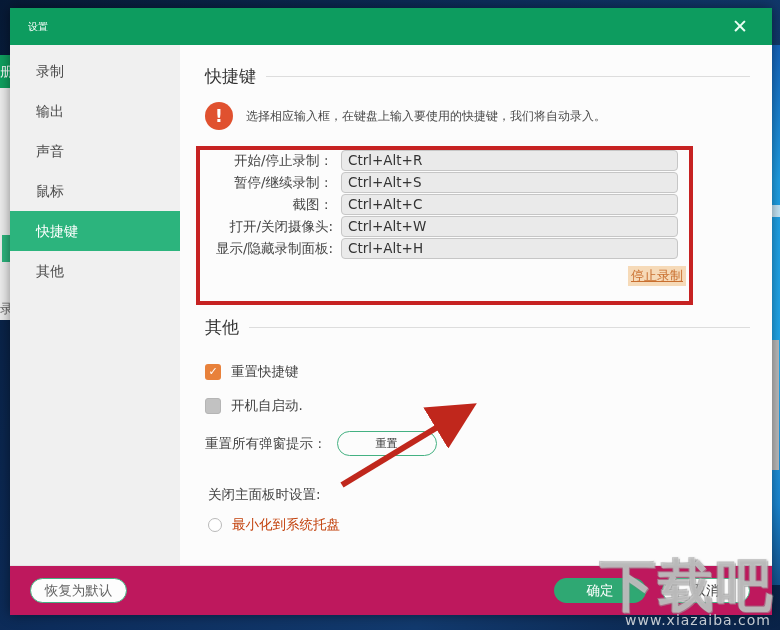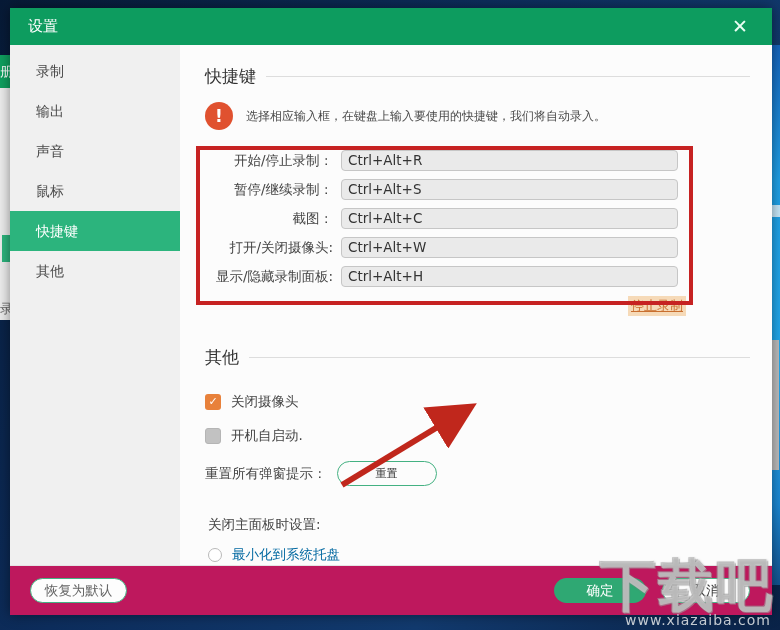--- a/index.html
+++ b/index.html
@@ -20,21 +20,21 @@
     background:linear-gradient(#1564bd 0%,#1fa0e6 25%,#22a9ec 60%,#1b88d4 85%,#14538f 100%); }
   .rstrip-band { position:absolute; left:772px; top:205px; width:8px; height:12px;
     background:rgba(255,255,255,0.75); }
   .rstrip-gray { position:absolute; left:772px; top:340px; width:7px; height:130px; background:#bdbdbd; }
 
   
   .dialog { position:absolute; left:10px; top:8px; width:762px; height:607px;
     background:#fcfcfc; box-shadow:0 0 12px rgba(0,0,0,0.45); display:flex; flex-direction:column; }
   .titlebar { height:37px; background:#0d9c5f; display:flex; align-items:center;
     padding:0 18px; flex:0 0 auto; }
-  .titlebar .title { color:#fff; font-size:15px; }
+  .titlebar .title { color:#fff; font-size:10px; }
   .titlebar .close { margin-left:auto; color:#eafff4; font-size:19px; line-height:19px;
     cursor:pointer; padding:0 6px; font-weight:300; }
 
   .dlg-body { flex:1 1 auto; display:flex; min-height:0; }
 
   
   .sidebar { width:170px; background:#f0f0f0; flex:0 0 auto; padding-top:6px; }
   .side-item { height:40px; line-height:40px; padding-left:26px; font-size:14px;
     color:#4a4a4a; cursor:pointer; }
   .side-item.selected { background:#2cb47d; color:#fff; }
@@ -44,21 +44,21 @@
   .sec-head { display:flex; align-items:center; margin-bottom:14px; padding-right:22px; }
   .sec-head .sec-title { font-size:17px; color:#333; flex:0 0 auto; }
   .sec-head .rule { flex:1 1 auto; height:1px; background:#ddd; margin-left:10px; }
 
   .notice { display:flex; align-items:center; margin-bottom:20px; }
   .warn-ic { width:28px; height:28px; border-radius:50%; background:#e0512f; color:#fff;
     font-size:17px; font-weight:bold; text-align:center; line-height:28px; flex:0 0 auto; }
   .notice-text { font-size:12px; color:#4a4a4a; margin-left:13px; }
 
   .hk-rows { position:relative; z-index:1; }
-  .hk-row { display:flex; align-items:center; margin-bottom:8px; }
+  .hk-row { display:flex; align-items:center; margin-bottom:1px; }
   .hk-label { width:128px; text-align:right; font-size:13.5px; color:#444; flex:0 0 auto; }
   .hk-field { width:337px; height:21px; margin-left:8px; background:#eaeaea;
     border:1px solid #c6c6c6; border-radius:4px; font-size:13.5px; color:#333;
     line-height:19px; padding-left:6px; cursor:text; }
 
   .annot-box { position:absolute; left:16px; top:101px; width:497px; height:159px;
     border:4px solid #c62222; z-index:2; pointer-events:none; }
 
   .reset-link-row { width:481px; text-align:right; margin-top:6px; }
   .reset-link { display:inline-block; font-size:13px; color:#c96f2f; text-decoration:underline;
@@ -75,21 +75,21 @@
   .reset-all-row { display:flex; align-items:center; margin-top:12px; }
   .reset-all-label { font-size:13.5px; color:#444; }
   .btn-reset { margin-left:10px; width:100px; height:25px; border:1.5px solid #44b182;
     border-radius:13px; background:#fcfcfc; font-size:11px; color:#333; cursor:pointer;
     font-family:inherit; }
 
   .close-panel-label { font-size:13.5px; color:#444; margin-top:30px; padding-left:3px; }
   .radio-row { display:flex; align-items:center; margin-top:12px; padding-left:3px; }
   .radio { width:14px; height:14px; border:1px solid #b9b9b9; border-radius:50%;
     background:#fff; flex:0 0 auto; cursor:pointer; }
-  .radio-label { font-size:13.5px; color:#0369a1; margin-left:10px; }
+  .radio-label { font-size:13.5px; color:#c2410c; margin-left:10px; }
 
   .arrow-svg { position:absolute; left:150px; top:350px; width:160px; height:100px;
     z-index:3; pointer-events:none; }
 
   
   .dlg-footer { flex:0 0 auto; height:50px; background:#be185d; border-top:1px solid #e4e4e4;
     display:flex; align-items:center; padding:0 20px; }
   .btn-pill { height:25px; border-radius:13px; font-size:13.5px; cursor:pointer;
     font-family:inherit; }
   .btn-restore { width:97px; border:1.5px solid #44b182; background:#fdfdfd; color:#666; }
@@ -176,21 +176,21 @@
       </div>
 
       <div class="other-sec">
         <div class="sec-head">
           <span class="sec-title">其他</span>
           <span class="rule"></span>
         </div>
 
         <div class="cb-row" style="margin-top:24px;">
           <span class="cb checked">✓</span>
-          <span class="cb-label">关闭摄像头</span>
+          <span class="cb-label">重置快捷键</span>
         </div>
         <div class="cb-row">
           <span class="cb unchecked"></span>
           <span class="cb-label">开机自启动.</span>
         </div>
 
         <div class="reset-all-row">
           <span class="reset-all-label">重置所有弹窗提示：</span>
           <button class="btn-reset">重置</button>
         </div>

